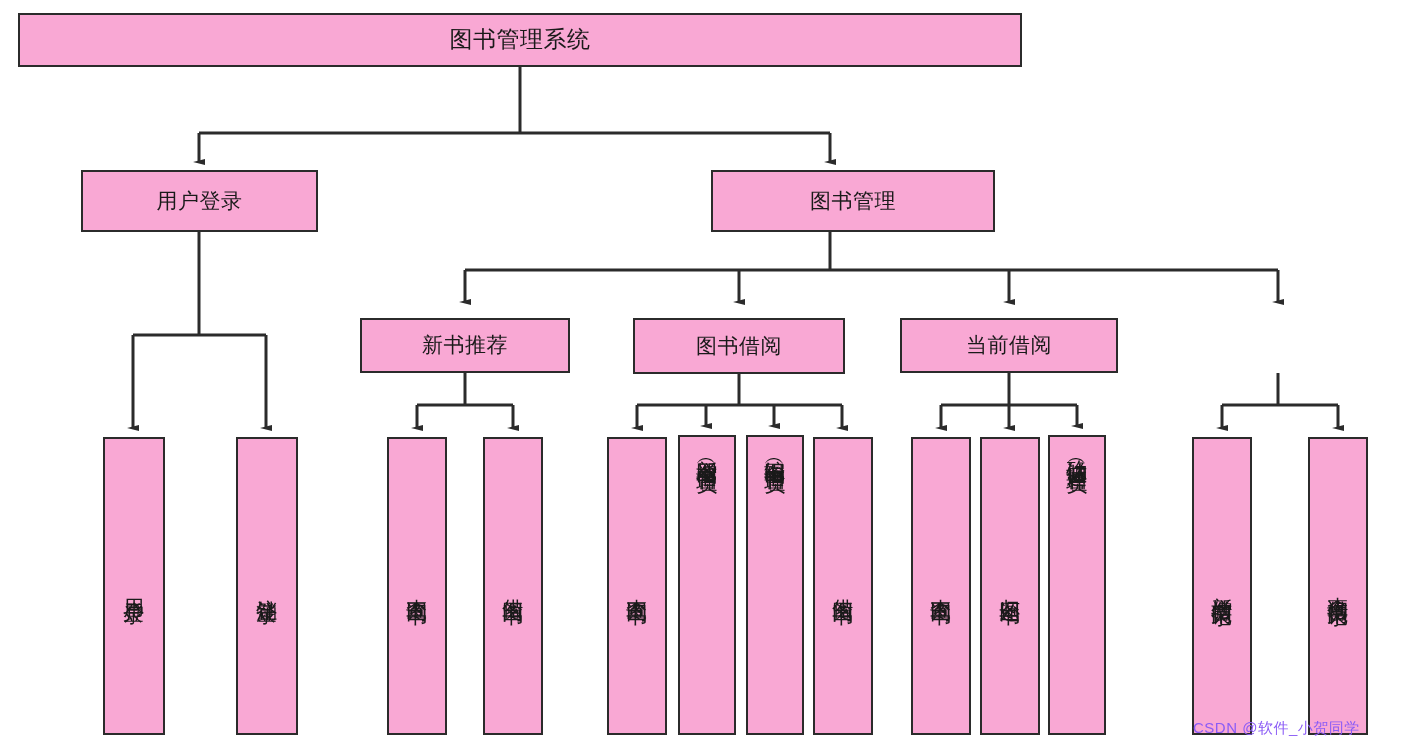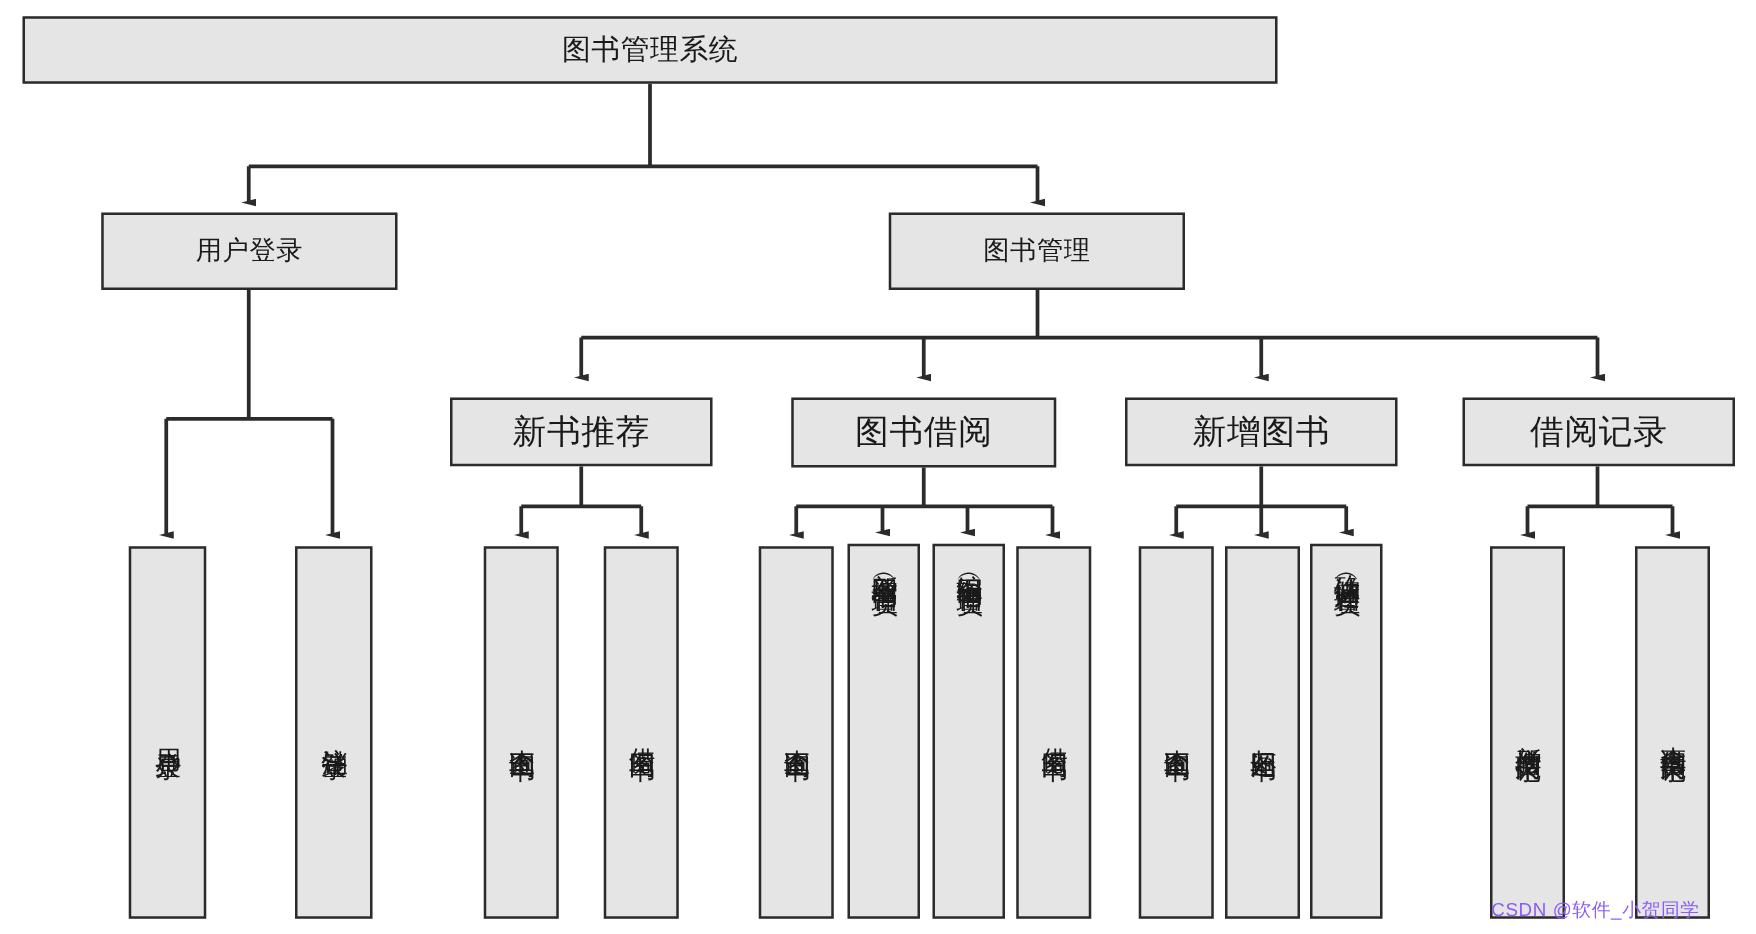--- a/index.html
+++ b/index.html
@@ -22,42 +22,42 @@
     position: absolute;
     left: 0;
     top: 0;
     width: 1405px;
     height: 747px;
     pointer-events: none;
   }
   .node-box {
     position: absolute;
     box-sizing: border-box;
-    background: #e5e5e5;
+    background: #f9a8d4;
     border: 2px solid #2b2b2b;
     display: flex;
     align-items: center;
     justify-content: center;
     color: #1a1a1a;
   }
   .node-box .node-label {
     display: block;
     text-align: center;
     line-height: 1.18;
     letter-spacing: 0.5px;
   }
   
   .node-root .node-label {
     font-size: 23px;
   }
   .node-l2 .node-label {
     font-size: 21px;
   }
   .node-l3 .node-label {
-    font-size: 27px;
+    font-size: 21px;
   }
   
   .node-leaf {
     align-items: flex-start;
     padding-top: 6px;
   }
   .node-leaf .node-label {
     writing-mode: vertical-rl;
     text-orientation: upright;
     font-size: 21px;
@@ -134,35 +134,32 @@
     </g>
   </svg>
 
   <div class="node-box node-root" style="left:18px; top:13px; width:1004px; height:54px;">
     <span class="node-label">图书管理系统</span>
   </div>
 
   <div class="node-box node-l2" style="left:81px; top:170px; width:237px; height:62px;">
     <span class="node-label">用户登录</span>
   </div>
-  <div class="node-box node-l2" style="left:711px; top:170px; width:237px; height:62px;">
+  <div class="node-box node-l2" style="left:711px; top:170px; width:284px; height:62px;">
     <span class="node-label">图书管理</span>
   </div>
 
   <div class="node-box node-l3" style="left:360px; top:318px; width:210px; height:55px;">
     <span class="node-label">新书推荐</span>
   </div>
   <div class="node-box node-l3" style="left:633px; top:318px; width:212px; height:56px;">
     <span class="node-label">图书借阅</span>
   </div>
   <div class="node-box node-l3" style="left:900px; top:318px; width:218px; height:55px;">
-    <span class="node-label">新增图书</span>
-  </div>
-  <div class="node-box node-l3" style="left:1170px; top:318px; width:218px; height:55px;">
-    <span class="node-label">借阅记录</span>
+    <span class="node-label">当前借阅</span>
   </div>
 
   <div class="node-box node-leaf leaf-center" style="left:103px; top:437px; width:62px; height:298px;">
     <span class="node-label">用户登录</span>
   </div>
   <div class="node-box node-leaf leaf-center" style="left:236px; top:437px; width:62px; height:298px;">
     <span class="node-label">注销登录</span>
   </div>
 
   <div class="node-box node-leaf leaf-center" style="left:387px; top:437px; width:60px; height:298px;">

